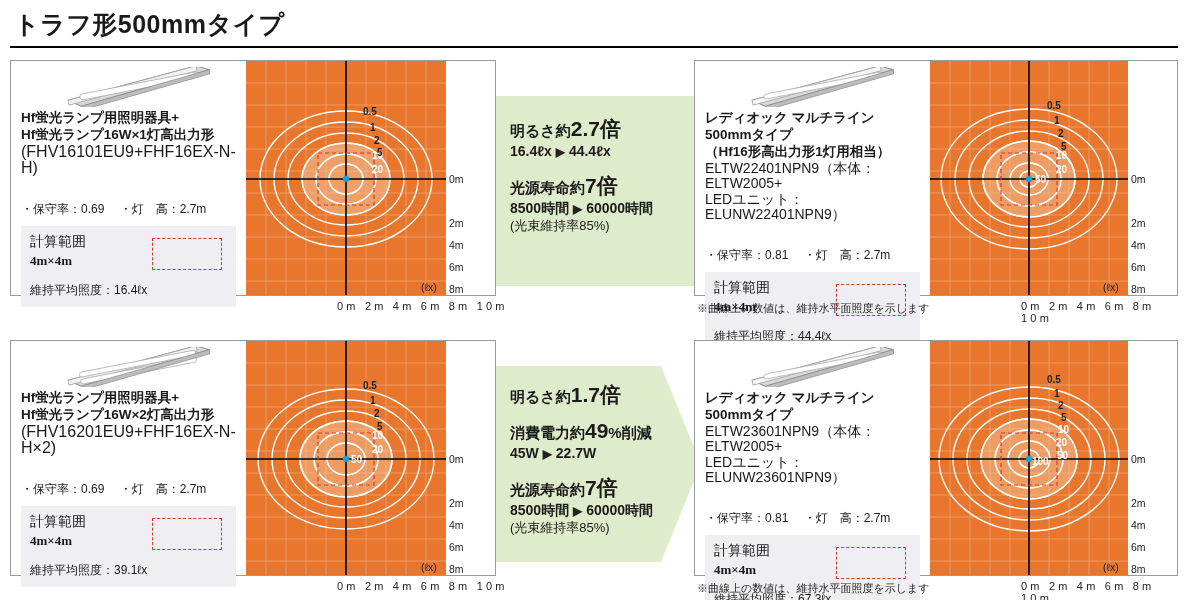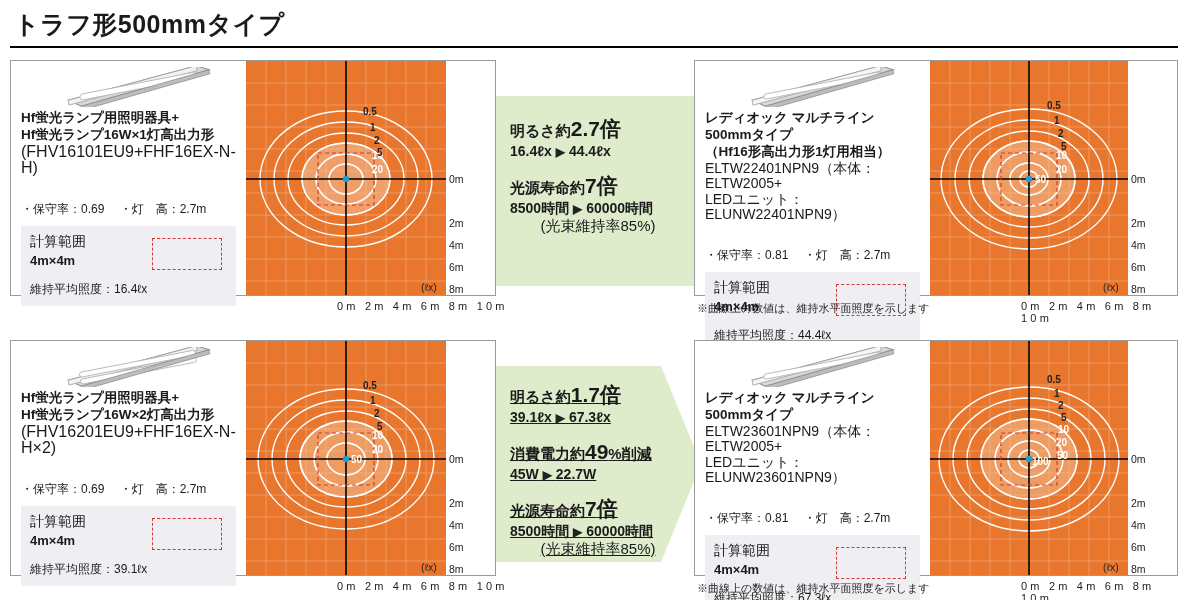--- a/index.html
+++ b/index.html
@@ -48,21 +48,21 @@
     font-size:12px;margin-top:25px;
   }
   .calcbox{
     margin-top:8px;
     background:#efeef3;
     border:0;
     padding:7px 9px 8px 9px;
     position:relative;
   }
   .calcbox .lbl{font-size:14px;}
-  .calcbox .dim{font-size:13px;font-weight:bold;margin-top:2px;}
+  .calcbox .dim{font-size:13px;font-weight:bold;margin-top:2px;font-family:Liberation Serif, serif;}
   .calcbox .dash{
     position:absolute;right:14px;top:12px;width:68px;height:30px;
     border:1.4px dashed #d23b2e;
   }
   .calcbox .avg{font-size:12px;margin-top:13px;}
 
   
   .chartwrap{
     position:absolute;top:0;right:0;height:100%;
   }
@@ -75,21 +75,21 @@
   .arrow .body{
     position:absolute;left:0;top:0;width:100%;height:100%;
   }
   .arrowtext{
     position:absolute;left:14px;top:22px;width:176px;
   }
   .cmp-line1{font-size:15px;font-weight:bold;line-height:21px;white-space:nowrap;}
   .cmp-line1 .big{font-size:21px;}
   .cmp-line2{font-size:14px;font-weight:bold;line-height:20px;white-space:nowrap;}
   .cmp-line2 .tri{color:#222;font-size:12px;}
-  .cmp-note{font-size:15px;text-align:center;margin-top:-2px;}
+  .cmp-note{font-size:13px;text-align:left;margin-top:-2px;}
   .blk{margin-bottom:13px;}
 
   .footnote{
     position:absolute;font-size:11px;color:#222;
   }
 </style>
 </head>
 <body>
 
 <div class="page-title">トラフ形500mmタイプ</div>
@@ -398,24 +398,23 @@
       <text x="175" y="230" font-family="Liberation Sans, sans-serif" font-size="10.5" fill="#222">(ℓx)</text>
     </svg>
   </div>
 </div>
 <div class="footnote" style="left:337px;top:580px;letter-spacing:3.2px;">0m 2m 4m 6m 8m 10m</div>
 
 <div class="arrow" style="left:496px;top:366px;width:205px;height:196px;">
   <svg class="body" viewBox="0 0 205 196" preserveAspectRatio="none">
     <polygon points="0,0 165,0 205,98 165,196 0,196" fill="#dfeccb"></polygon>
   </svg>
-  <div class="arrowtext" style="top:18px;text-decoration:underline;">
+  <div class="arrowtext" style="top:18px;">
     <div class="blk">
       <div class="cmp-line1"><span>明るさ約</span><span class="big">1.7</span><span class="big">倍</span></div>
-      <div class="cmp-line2"><span>39.1ℓx</span> <span class="tri">▶</span> <span>67.3ℓx</span></div>
     </div>
     <div class="blk">
       <div class="cmp-line1"><span>消費電力約</span><span class="big">49</span><span>%削減</span></div>
       <div class="cmp-line2"><span>45W</span> <span class="tri">▶</span> <span>22.7W</span></div>
     </div>
     <div>
       <div class="cmp-line1"><span>光源寿命約</span><span class="big">7</span><span class="big">倍</span></div>
       <div class="cmp-line2"><span>8500時間</span> <span class="tri">▶</span> <span>60000時間</span></div>
       <div class="cmp-note">(光束維持率85%)</div>
     </div>

